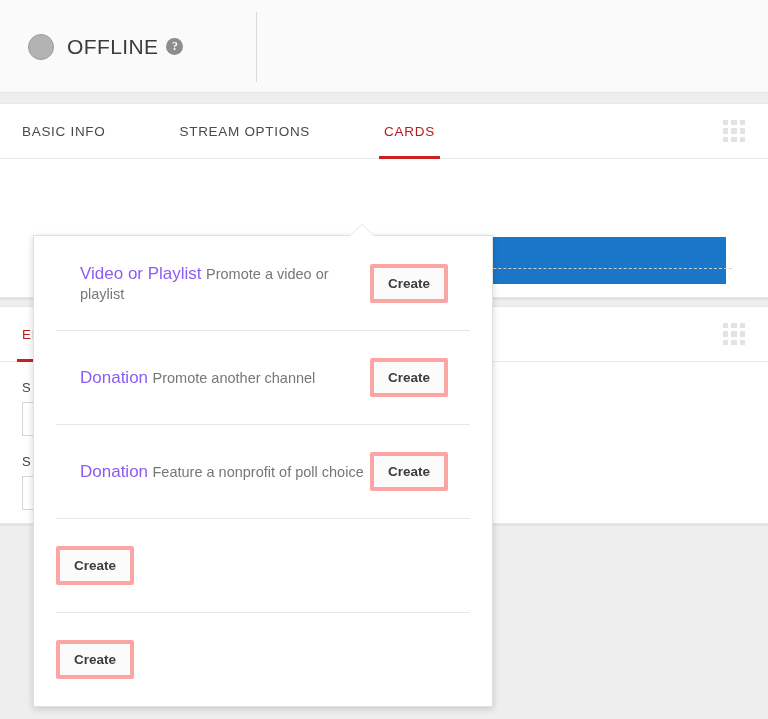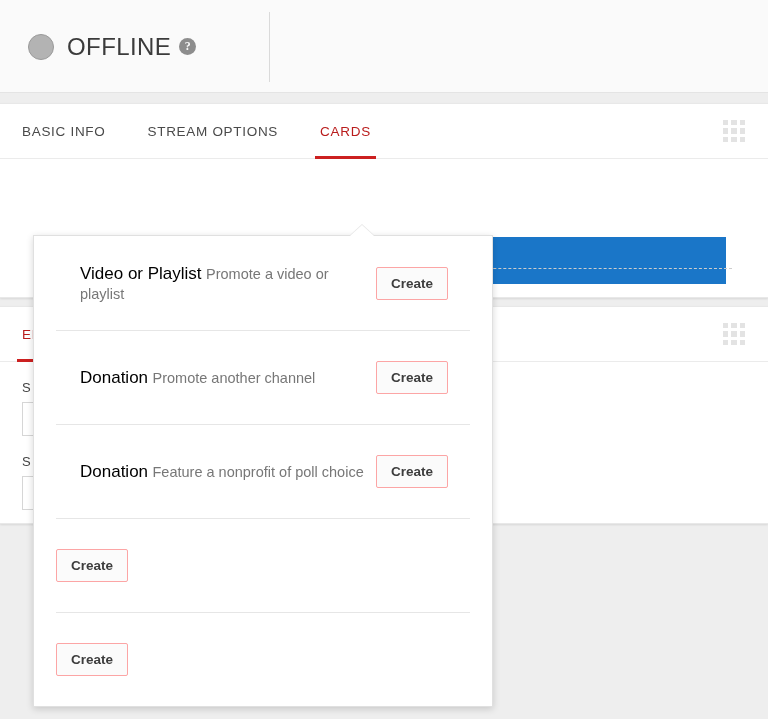--- a/index.html
+++ b/index.html
@@ -36,21 +36,21 @@
   }
   .status-dot {
     width: 26px; height: 26px;
     border-radius: 50%;
     background: #b3b3b3;
     border: 1px solid #9a9a9a;
     flex: none;
   }
   .status-label {
     margin-left: 13px;
-    font-size: 24px;
+    font-size: 21px;
     letter-spacing: 0.4px;
     color: #3b3b3b;
     font-weight: 400;
   }
   .help-icon {
     margin-left: 8px;
     width: 17px; height: 17px;
     border-radius: 50%;
     background: #8d8d8d;
     color: #fafafa;
@@ -81,20 +81,21 @@
   #panel-edit  { left: 0; top: 306px; width: 768px; height: 218px; }
 
   
   .tabbar {
     position: relative;
     height: 55px;
     border-bottom: 1px solid #ebebeb;
     display: flex;
     align-items: center;
     padding-left: 22px;
+    gap: 32px;
   }
   .tab {
     font-size: 13.5px;
     letter-spacing: 0.7px;
     color: #4a4a4a;
     margin-right: 42px;
     height: 55px;
     line-height: 55px;
     position: relative;
     cursor: pointer;
@@ -209,34 +210,34 @@
     align-items: center;
     justify-content: space-between;
     height: 94px;
     border-top: 1px solid #e6e6e6;
     cursor: pointer;
   }
   .dd-item:first-of-type { border-top: none; }
   .dd-text { padding-left: 24px; }
   .dd-title {
     font-size: 17px;
-    color: #000000;
+    color: #8b5cf6;
     line-height: 1.25;
     font-weight: 400;
   }
   .dd-sub {
     font-size: 14.5px;
     color: #777777;
     margin-top: 5px;
     line-height: 1.25;
   }
   .create-btn {
     margin-right: 22px;
     background: #fbfbfb;
-    border: 1px solid #fca5a5;
+    border: 4px solid #fca5a5;
     color: #3d3d3d;
     font-size: 13.5px;
     font-weight: bold;
     font-family: "Liberation Sans", sans-serif;
     padding: 8px 14px;
     cursor: pointer;
     border-radius: 2px;
     white-space: nowrap;
     flex: none;
   }

